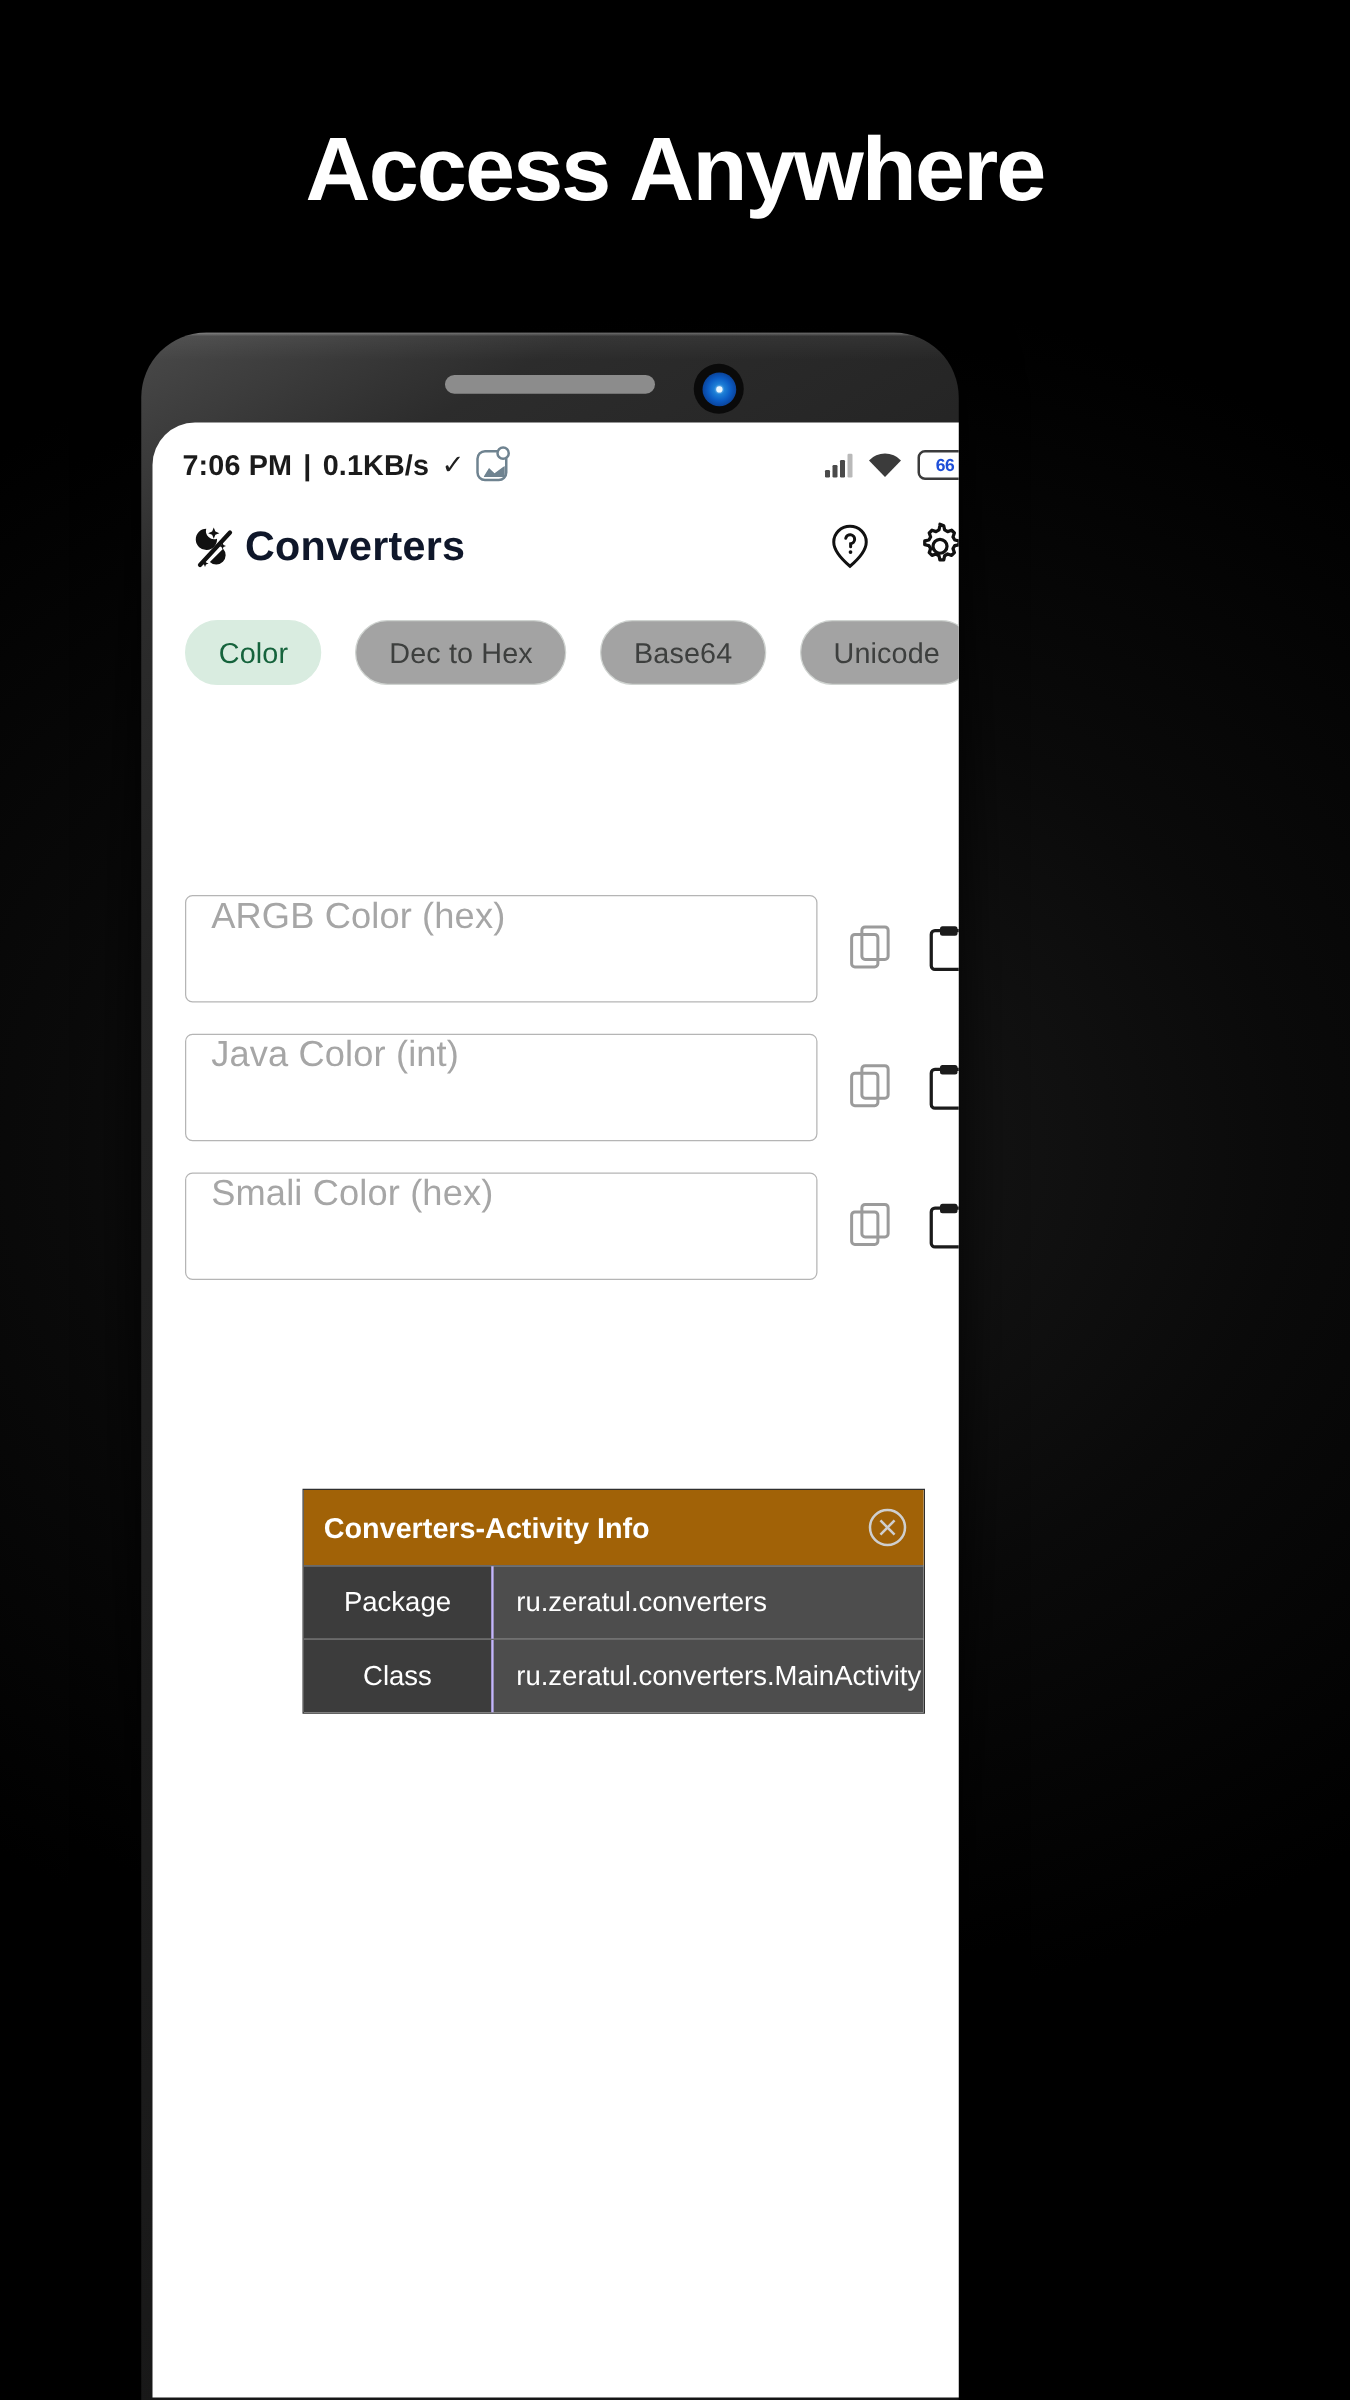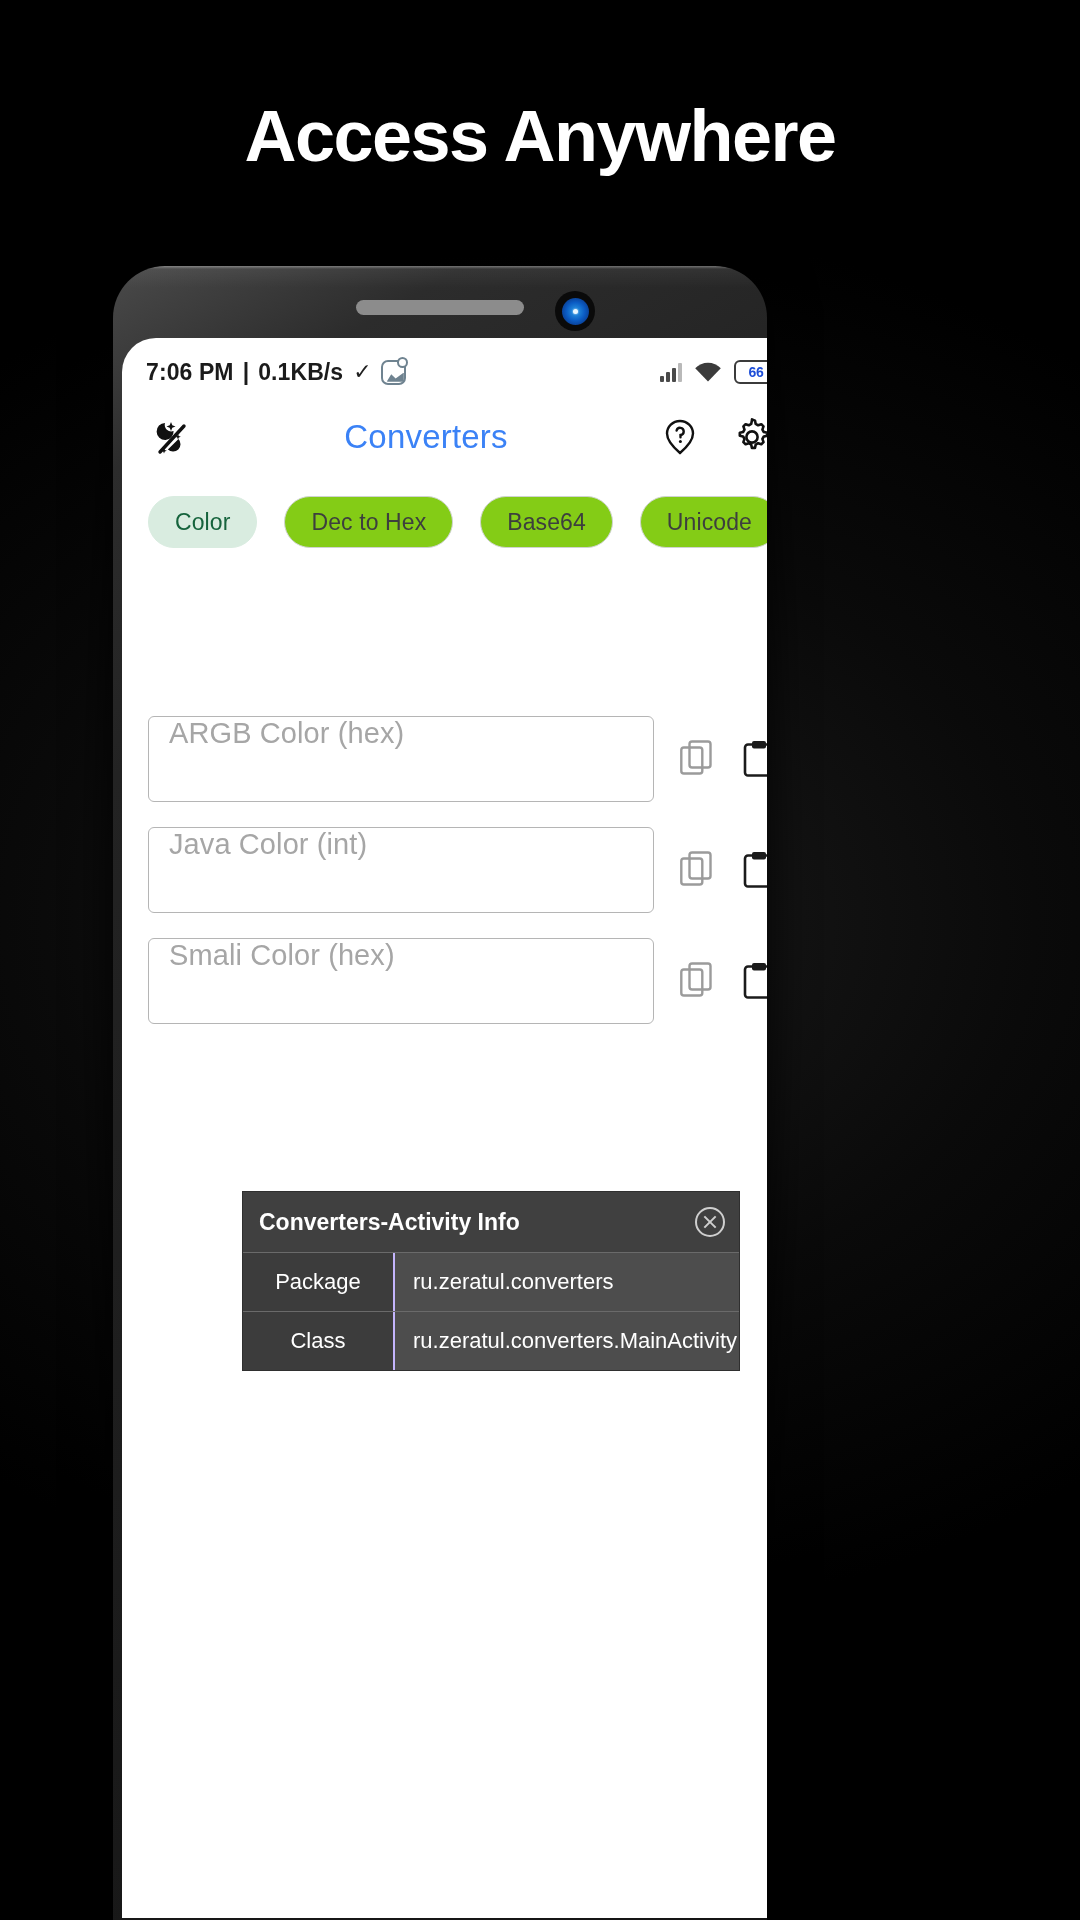--- a/index.html
+++ b/index.html
@@ -153,44 +153,44 @@
 
   
   .appbar {
     height: 82px;
     display: flex;
     align-items: center;
     padding: 0 24px 0 26px;
   }
   .appbar-title {
     flex: 1;
-    text-align: center;
+    text-align: left;
     font-size: 33px;
-    color: #3b82f6;
-    font-weight: 400;
+    color: #0f172a;
+    font-weight: 700;
     letter-spacing: 0.2px;
   }
   .ab-icon { width: 48px; height: 48px; display: flex; align-items: center; justify-content: center; flex: 0 0 auto;}
   .ab-right { display: flex; gap: 24px; }
 
   
   .chiprow {
     display: flex;
     gap: 27px;
     padding: 18px 0 18px 26px;
     overflow: hidden;
     white-space: nowrap;
   }
   .chip {
     flex: 0 0 auto;
     height: 52px;
     padding: 0 26px;
     border-radius: 26px;
     border: 1px solid #cfd3d0;
-    background: #84cc16;
+    background: #a3a3a3;
     color: #3d3f3e;
     font-size: 23px;
     display: flex; align-items: center; justify-content: center;
     letter-spacing: 0.1px;
   }
   .chip.selected {
     background: #d9ece0;
     border-color: #d9ece0;
     color: #15633c;
   }
@@ -225,21 +225,21 @@
   .infopanel {
     position: absolute;
     left: 120px;
     top: 853px;
     width: 498px;
     border: 1px solid #2f2f2f;
     overflow: hidden;
     font-family: "Liberation Sans", sans-serif;
   }
   .ip-head {
-    background: #404040;
+    background: #a16207;
     color: #ffffff;
     height: 60px;
     display: flex; align-items: center;
     padding: 0 14px 0 16px;
     font-size: 23px;
     font-weight: 700;
     justify-content: space-between;
   }
   .ip-close {
     width: 30px; height: 30px;

